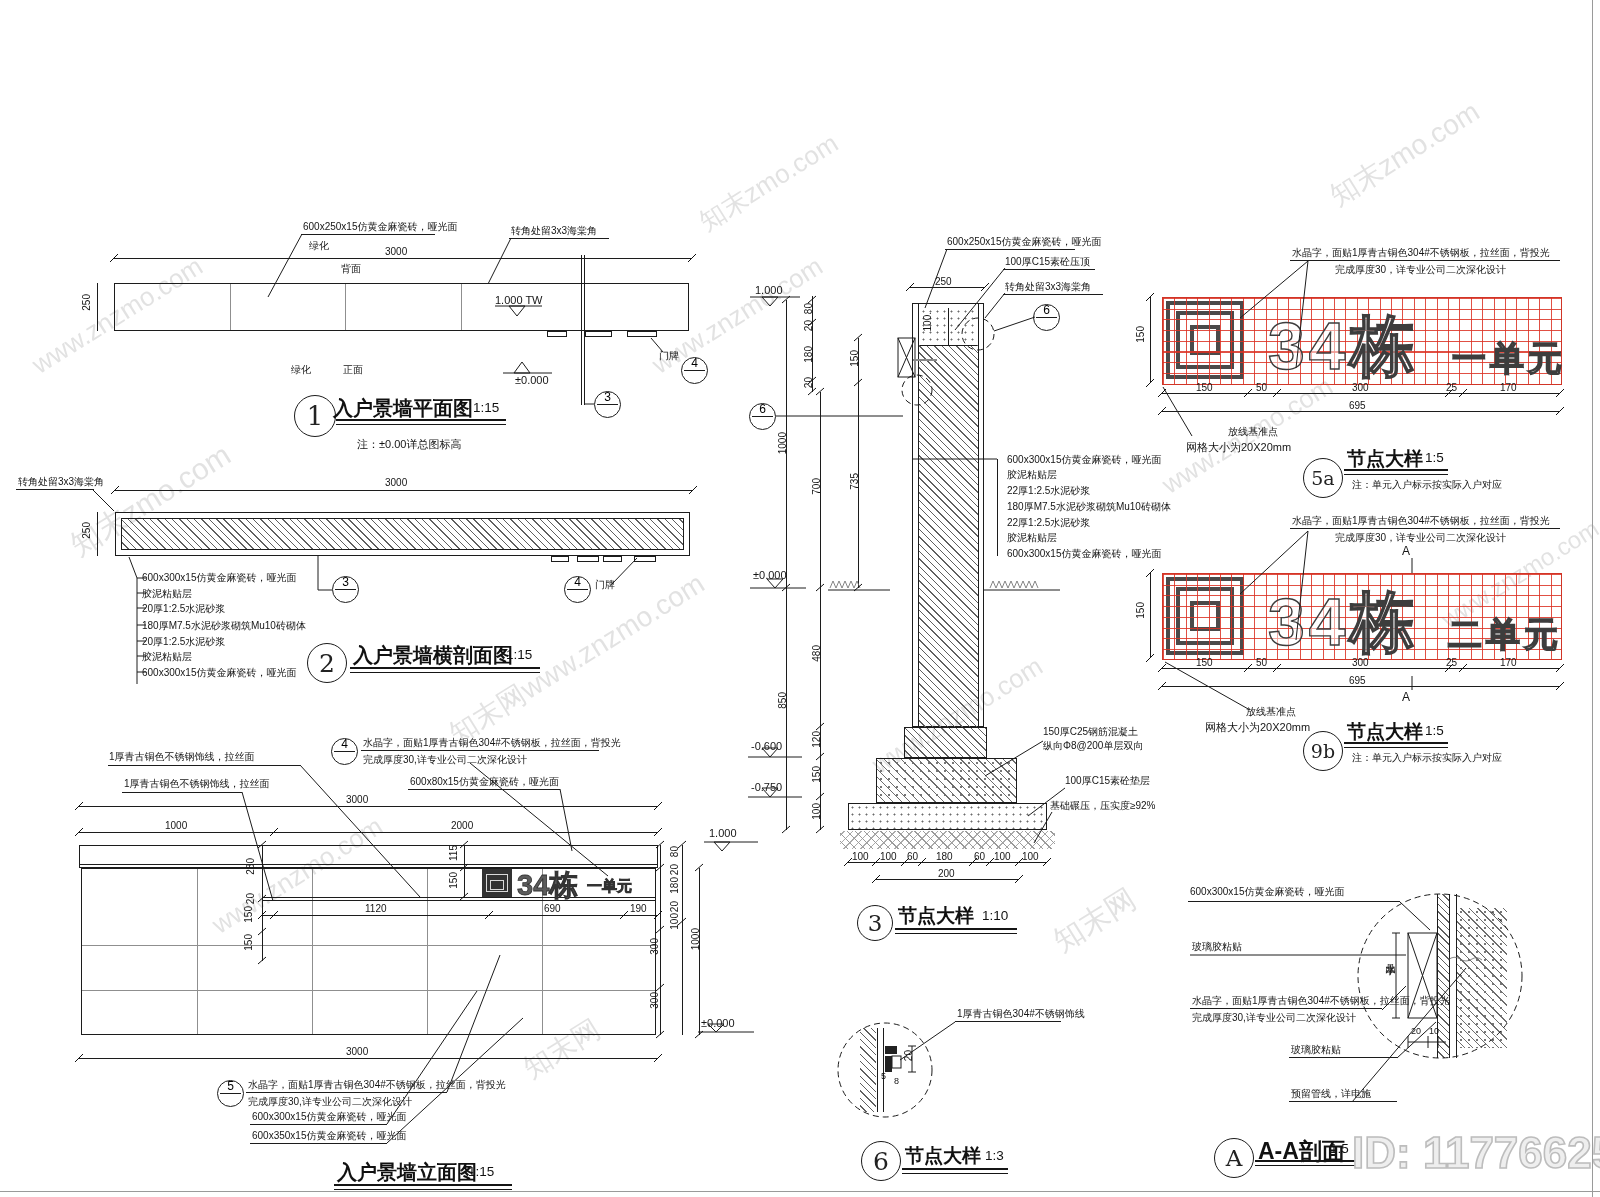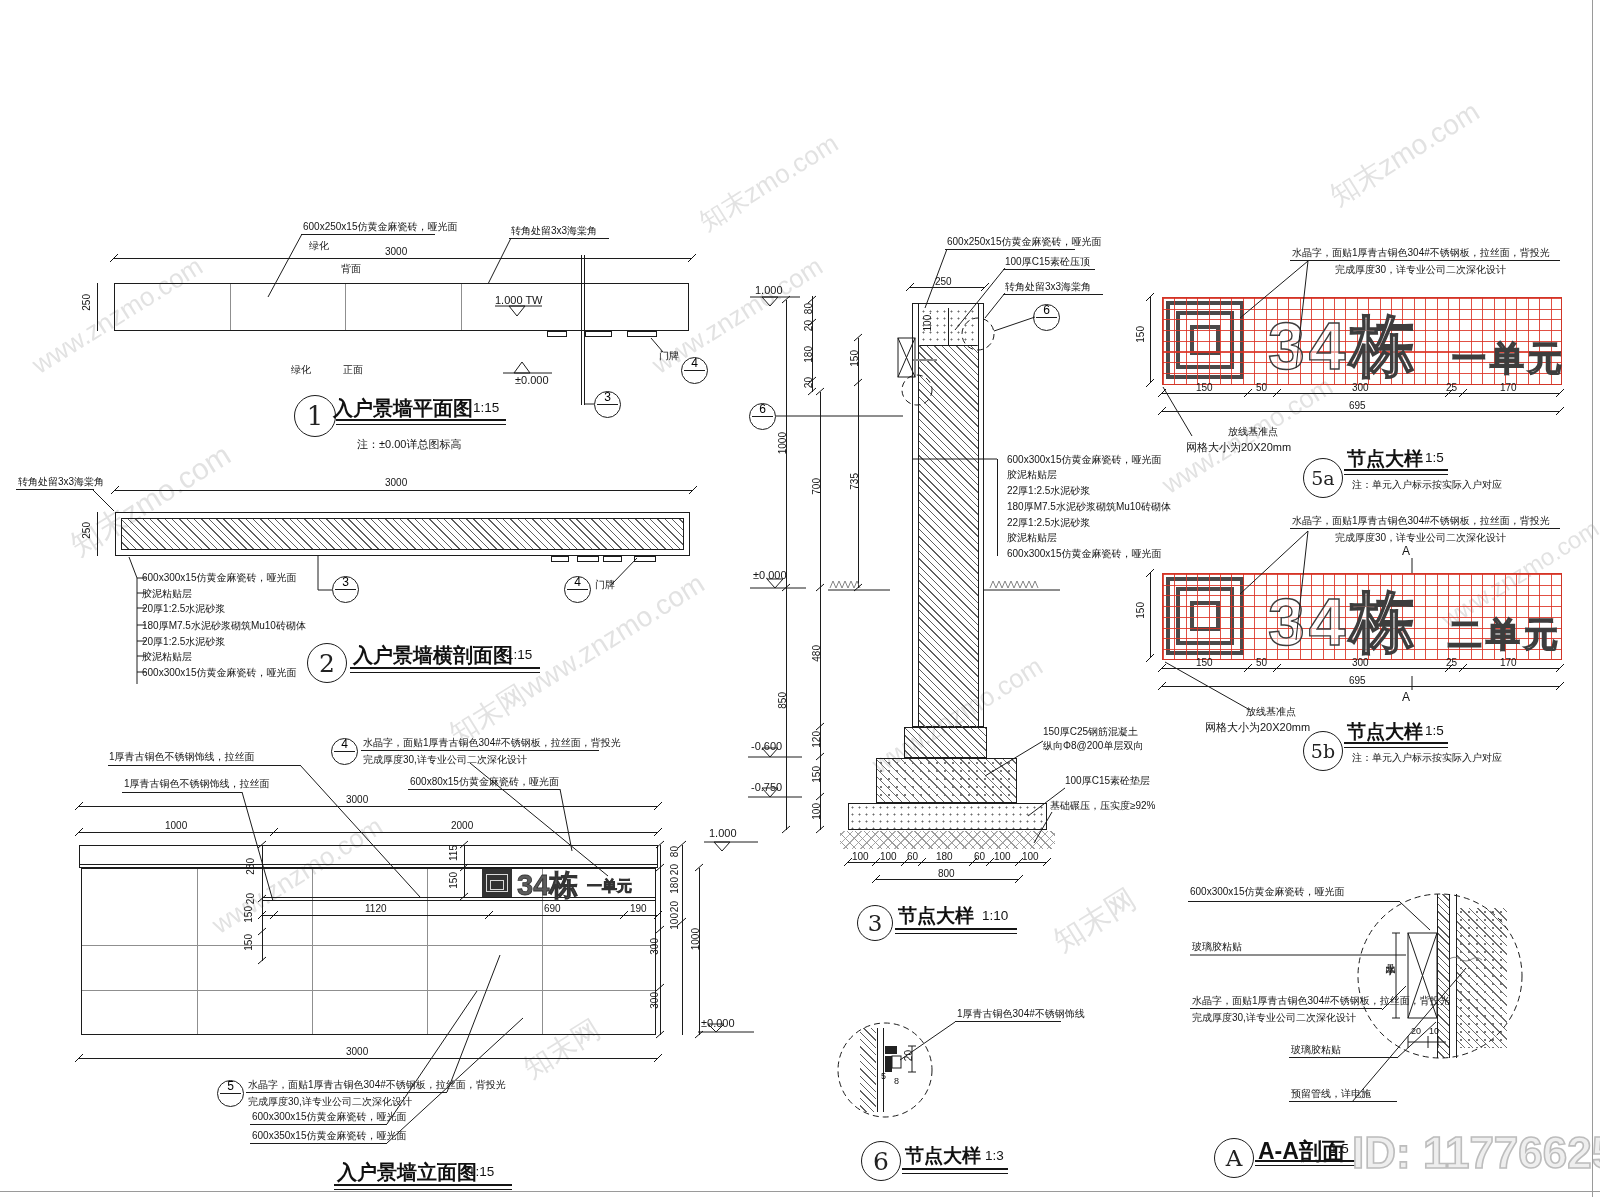--- a/index.html
+++ b/index.html
@@ -194,21 +194,21 @@
     <div class="t" style="left:1050px;top:800px">基础碾压，压实度≥92%</div>
     <div class="hl" style="left:848px;top:862px;width:199px"></div>
     <div class="t" style="left:852px;top:851px">100</div>
     <div class="t" style="left:880px;top:851px">100</div>
     <div class="t" style="left:907px;top:851px">60</div>
     <div class="t" style="left:936px;top:851px">180</div>
     <div class="t" style="left:974px;top:851px">60</div>
     <div class="t" style="left:994px;top:851px">100</div>
     <div class="t" style="left:1022px;top:851px">100</div>
     <div class="hl" style="left:876px;top:879px;width:143px"></div>
-    <div class="t" style="left:938px;top:868px">800</div>
+    <div class="t" style="left:938px;top:868px">200</div>
     <div class="tc" style="left:857px;top:905px;width:36px;height:36px;font-size:23px">3</div>
     <div class="tt" style="left:898px;top:903px;font-size:19px">节点大样</div>
     <div class="sc" style="left:982px;top:908px">1:10</div>
     <div class="dul" style="left:895px;top:928px;width:122px"></div>
   </div>
 
   <div>
     <div class="fret" style="left:1166px;top:301px;width:78px;height:78px"></div>
     <div class="redgrid" style="left:1162px;top:297px;width:398px;height:86px"></div>
     <div class="olsign" style="left:1268px;top:302px;font-size:66px">34栋</div>
@@ -250,21 +250,21 @@
     <div class="t" style="left:1446px;top:657px">25</div>
     <div class="t" style="left:1500px;top:657px">170</div>
     <div class="hl" style="left:1162px;top:686px;width:398px"></div>
     <div class="t" style="left:1349px;top:675px">695</div>
     <div class="t s12" style="left:1402px;top:690px">A</div>
     <div class="t" style="left:1292px;top:515px">水晶字，面贴1厚青古铜色304#不锈钢板，拉丝面，背投光</div>
     <div class="hl" style="left:1290px;top:528px;width:270px"></div>
     <div class="t" style="left:1335px;top:532px">完成厚度30，详专业公司二次深化设计</div>
     <div class="t" style="left:1246px;top:706px">放线基准点</div>
     <div class="t s11" style="left:1205px;top:721px">网格大小为20X20mm</div>
-    <div class="tc" style="left:1303px;top:731px;width:40px;height:40px;font-size:19px">5b</div>
+    <div class="tc" style="left:1303px;top:731px;width:40px;height:40px;font-size:19px">9b</div>
     <div class="tt" style="left:1347px;top:719px;font-size:19px">节点大样</div>
     <div class="sc" style="left:1425px;top:723px">1:5</div>
     <div class="dul" style="left:1344px;top:742px;width:104px"></div>
     <div class="t" style="left:1352px;top:752px">注：单元入户标示按实际入户对应</div>
   </div>
 
   <div>
     <div class="box" style="left:79px;top:845px;width:579px;height:23px"></div>
     <div class="hl" style="left:80px;top:864px;width:577px"></div>
     <div class="box" style="left:81px;top:868px;width:575px;height:167px"></div>

